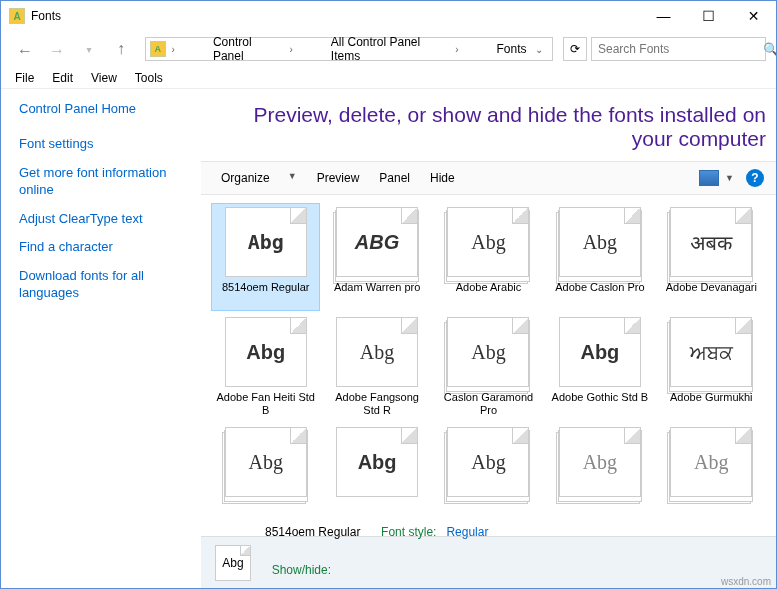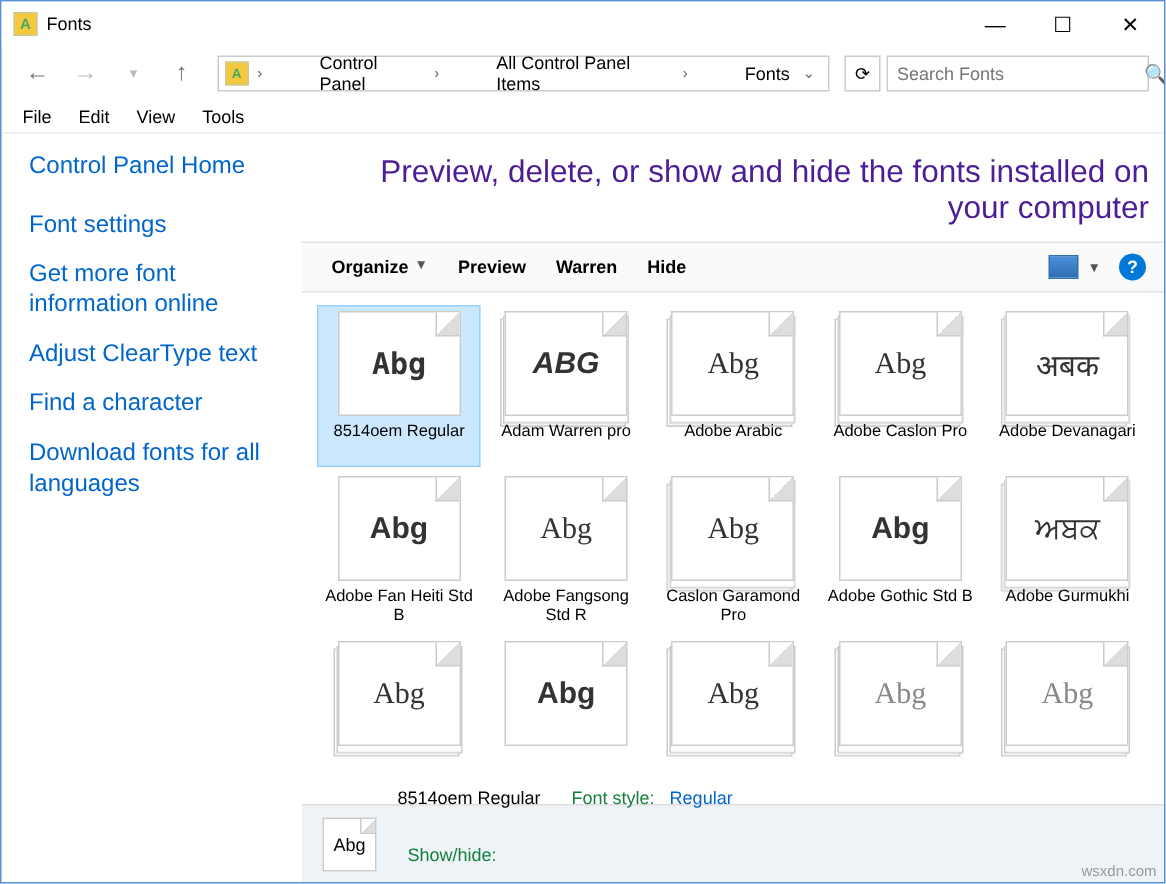--- a/index.html
+++ b/index.html
@@ -19,27 +19,27 @@
 .bc-end { flex: 1; }
 .bc-dropdown { width: 18px; text-align: center; color: #666; font-size: 10px; }
 .refresh-btn { width: 24px; height: 24px; border: 1px solid #ccc; display: flex; align-items: center; justify-content: center; font-size: 12px; cursor: pointer; }
 .search-bar { width: 175px; height: 24px; border: 1px solid #ccc; display: flex; align-items: center; padding: 0 6px; gap: 10px; }
 .search-input { border: none; outline: none; font-size: 12px; flex: 1; color: #888; }
 .search-icon { color: #555; font-size: 13px; }
 .menubar { height: 22px; display: flex; align-items: center; padding: 0 6px; gap: 2px; border-bottom: 1px solid #eee; }
 .menu-item { font-size: 12px; padding: 2px 8px; cursor: pointer; }
 .main { flex: 1; display: flex; overflow: hidden; }
 .sidebar { width: 200px; padding: 12px 10px 12px 18px; overflow-y: auto; }
-.sidebar a { display: block; font-size: 16px; color: #0066cc; text-decoration: none; margin-bottom: 12px; line-height: 1.3; cursor: pointer; }
+.sidebar a { display: block; font-size: 13px; color: #0066cc; text-decoration: none; margin-bottom: 12px; line-height: 1.3; cursor: pointer; }
 .sidebar .spacer { height: 290px; }
 .sidebar .seealso-label { font-size: 12px; color: #666; margin-bottom: 10px; }
 .content { flex: 1; display: flex; flex-direction: column; overflow: hidden; }
 .content-header { text-align: right; padding: 14px 10px 10px; font-size: 21px; color: #4c1d95; }
 .toolbar { height: 34px; border-top: 1px solid #e5e5e5; border-bottom: 1px solid #e5e5e5; background: #fafafa; display: flex; align-items: center; padding: 0 12px; gap: 4px; }
-.tb-btn { font-size: 12px; padding: 4px 8px; cursor: pointer; display: flex; align-items: flex-start; gap: 4px; font-weight: bold; }
+.tb-btn { font-size: 12px; padding: 4px 8px; cursor: pointer; display: flex; align-items: flex-start; gap: 18px; }
 .tb-caret { font-size: 9px; color: #555; }
 .tb-spacer { flex: 1; }
 .tb-view { width: 20px; height: 16px; background: linear-gradient(#4a90d9, #2e6eb5); border: 1px solid #2e6eb5; margin-right: 2px; }
 .tb-help { width: 18px; height: 18px; border-radius: 50%; background: #0078d7; color: #fff; display: flex; align-items: center; justify-content: center; font-size: 12px; font-weight: bold; margin-left: 8px; }
 .grid-area { flex: 1; overflow-y: auto; padding: 8px 10px; }
 .font-grid { display: grid; grid-template-columns: repeat(5, 1fr); gap: 2px; }
 .font-item { display: flex; flex-direction: column; align-items: center; padding: 4px; cursor: pointer; }
 .font-item.selected { background: #cce8ff; border: 1px solid #99d1ff; padding: 3px; }
 .font-thumb { width: 82px; height: 70px; background: #fff; border: 1px solid #ccc; position: relative; display: flex; align-items: center; justify-content: center; margin-bottom: 4px; }
 .font-thumb.stack::before, .font-thumb.stack::after { content: ""; position: absolute; width: 82px; height: 70px; background: #fff; border: 1px solid #ccc; z-index: -1; }
@@ -117,21 +117,21 @@
 
   <div class="content">
     <div class="content-header">Preview, delete, or show and hide the fonts installed on your computer</div>
 
     <div class="toolbar">
       <div class="tb-btn">
         <span>Organize</span>
           <span class="tb-caret">▼</span>
       </div>
       <div class="tb-btn">Preview</div>
-      <div class="tb-btn">Warren</div>
+      <div class="tb-btn">Panel</div>
       <div class="tb-btn">Hide</div>
       <div class="tb-spacer"></div>
       <div class="tb-view"></div>
       <span class="tb-caret">▼</span>
       <div class="tb-help">?</div>
     </div>
 
     <div class="grid-area">
       <div class="font-grid" id="font-grid">
           <div class="font-item selected">

